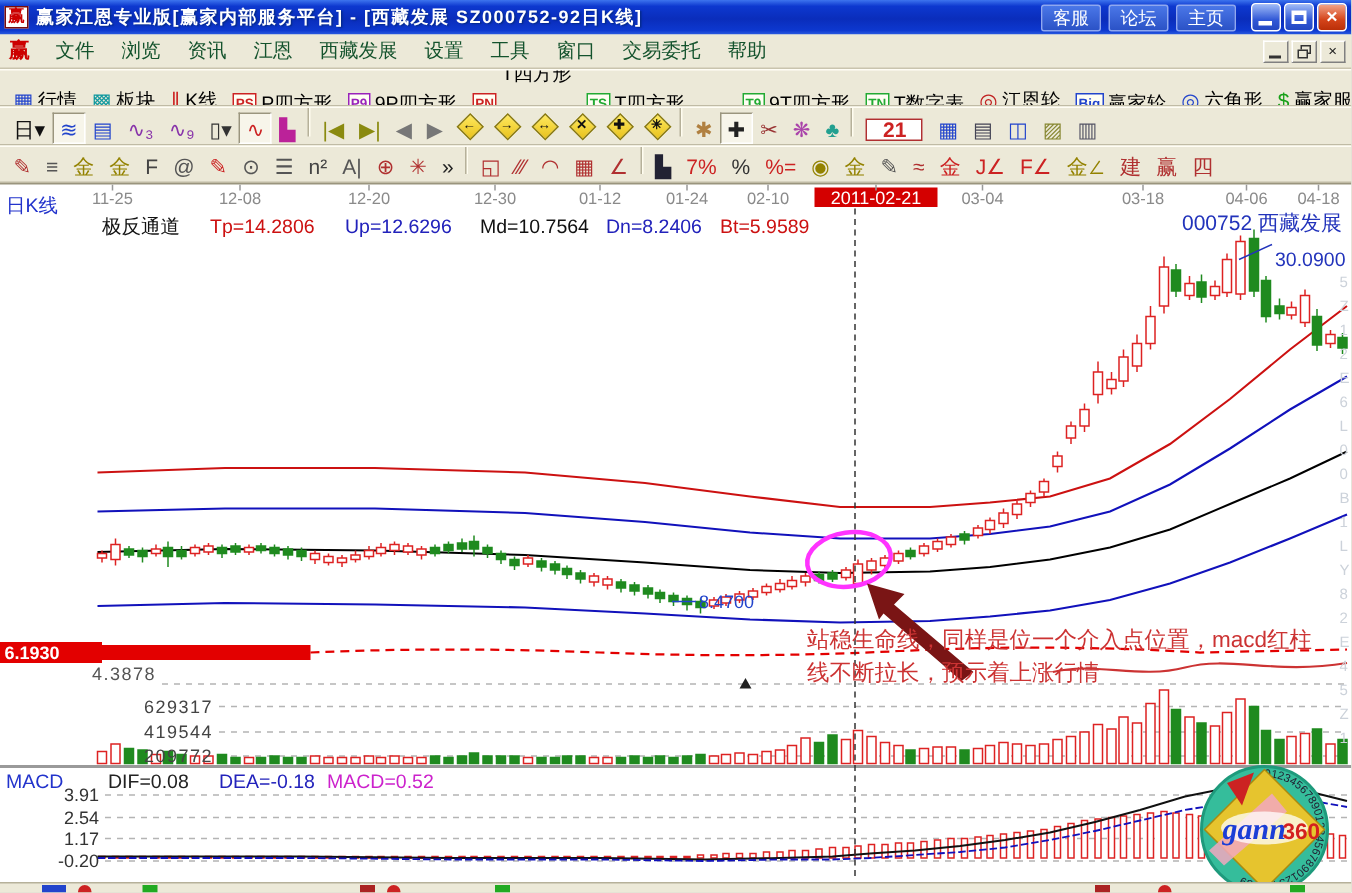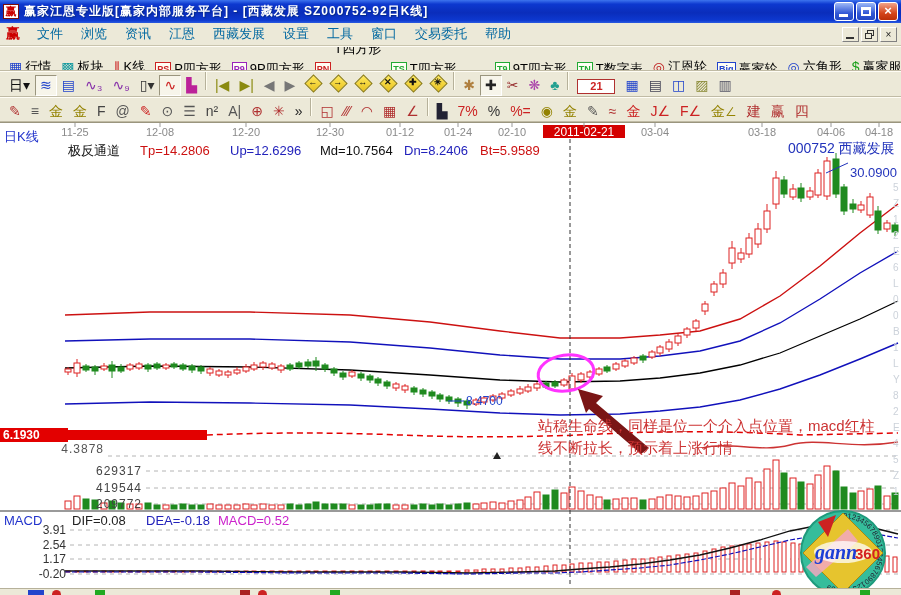--- a/index.html
+++ b/index.html
@@ -19,21 +19,21 @@
   .winbtn{width:20px;height:19px;border-radius:3px;border:1px solid #fff;
     background:linear-gradient(#9db9f7,#3158d6 60%,#2247c2);position:relative;}
   .winbtn.close{background:linear-gradient(#f2a489,#d4441a 60%,#bb2f08);color:#fff;
     font-size:13px;font-weight:bold;text-align:center;line-height:16px;}
   .winbtn .min{position:absolute;left:4px;bottom:3px;width:9px;height:3px;background:#fff;}
   .winbtn .max{position:absolute;left:4px;top:4px;width:10px;height:9px;border:2px solid #fff;border-top-width:3px;}
   
   .menubar{height:23px;display:flex;align-items:center;background:#ece9d8;
     border-bottom:1px solid #c9c4ae;padding:0 4px;font-size:13px;}
   .menubar .mlogo{color:#c00;font-weight:bold;font-size:14px;margin:0 8px 0 2px;}
-  .menu-item{padding:2px 9px;color:#0369a1;}
+  .menu-item{padding:2px 9px;color:#14532d;}
   .mdibtns{margin-left:auto;display:flex;gap:2px;}
   .mdibtn{width:17px;height:15px;background:#ece9d8;border:1px solid #fff;
     border-right-color:#808080;border-bottom-color:#808080;position:relative;font-size:10px;
     text-align:center;line-height:13px;color:#222;}
   .mdibtn .bar{position:absolute;left:3px;bottom:2px;width:8px;height:2px;background:#333;}
   .mdibtn .box1{position:absolute;left:5px;top:2px;width:7px;height:6px;border:1px solid #333;background:#ece9d8;}
   .mdibtn .box2{position:absolute;left:3px;top:5px;width:7px;height:6px;border:1px solid #333;background:#ece9d8;}
   
   .toolbar{display:flex;align-items:center;background:#ece9d8;border-top:1px solid #fffdf5;
     border-bottom:1px solid #c0bba5;padding:0 4px;overflow:hidden;white-space:nowrap;}
@@ -45,36 +45,37 @@
   .badge{display:inline-block;min-width:15px;height:14px;font-size:9px;font-weight:bold;
     line-height:12px;text-align:center;padding:0 1px;background:#fffef4;}
   .dmd{display:inline-block;width:15px;height:15px;position:relative;}
   .dmd::before{content:"";position:absolute;left:2px;top:2px;width:11px;height:11px;
     background:linear-gradient(135deg,#ffe95e,#e8c21e);border:1px solid #8a7a10;transform:rotate(45deg);}
   .dmd span{position:absolute;left:0;top:0;width:15px;height:15px;font-size:9px;line-height:15px;
     text-align:center;color:#111;font-weight:bold;}
   .sep{display:inline-block;width:2px;height:19px;margin:0 3px;
     border-left:1px solid #b6b19a;border-right:1px solid #fffdf0;}
   .cal{display:inline-block;width:38px;height:15px;border:1px solid #b03030;background:#fff;
-    color:#c22;font-size:11px;font-weight:bold;line-height:13px;text-align:center;}
+    color:#c22;font-size:14px;font-weight:bold;line-height:13px;text-align:center;}
   
   .chart{position:relative;height:466px;background:#fff;border-top:1px solid #9a957e;}
   .chart svg{position:absolute;left:0;top:0;}
   
   .statusbar{position:relative;height:8px;background:#ece9d8;border-top:1px solid #b6b19a;overflow:hidden;}
   .statusbar i{position:absolute;top:1px;height:9px;display:block;}
 </style>
 </head>
 <body>
 
 <div class="window">
 
   <div class="titlebar">
     <div class="logo">赢</div>
     <div class="title">赢家江恩专业版[赢家内部服务平台] - [西藏发展  SZ000752-92日K线]</div>
+    <span><button class="svc-btn">客服</button><button class="svc-btn">论坛</button><button class="svc-btn">主页</button></span>
     <div class="winbtns">
       <div class="winbtn">
           <span class="min"></span>
         </div>
       <div class="winbtn">
           <span class="max"></span>
         </div>
       <div class="winbtn close">×</div>
     </div>
   </div>

